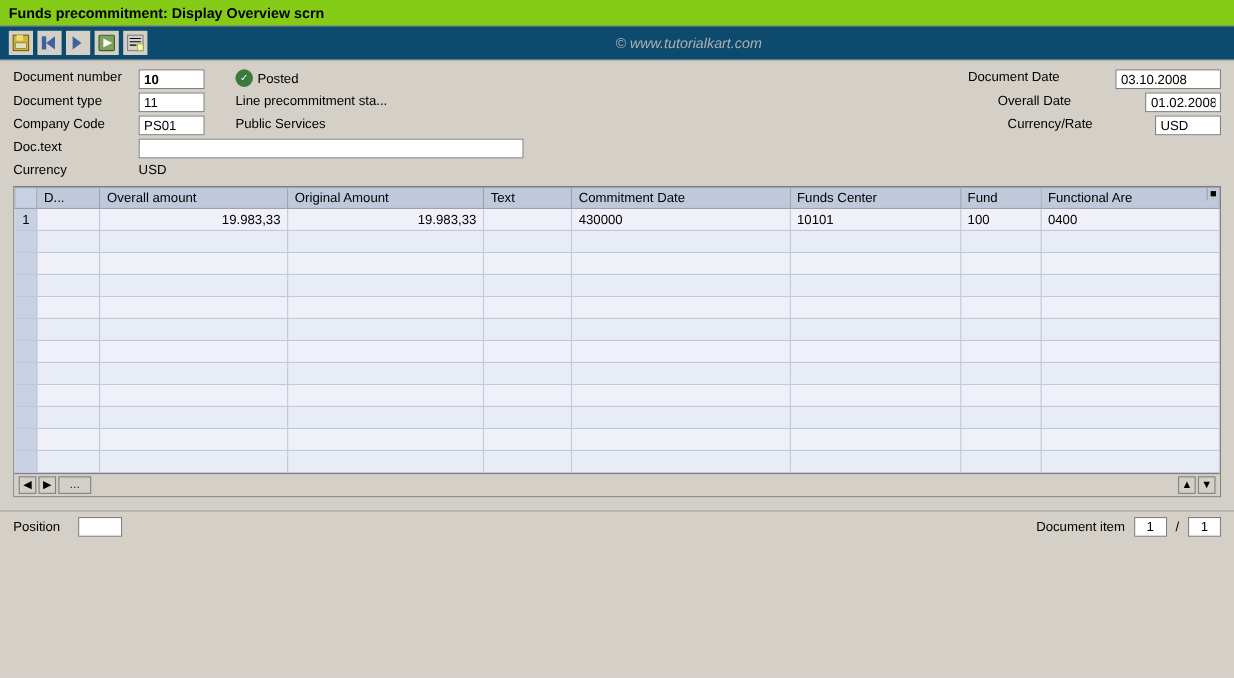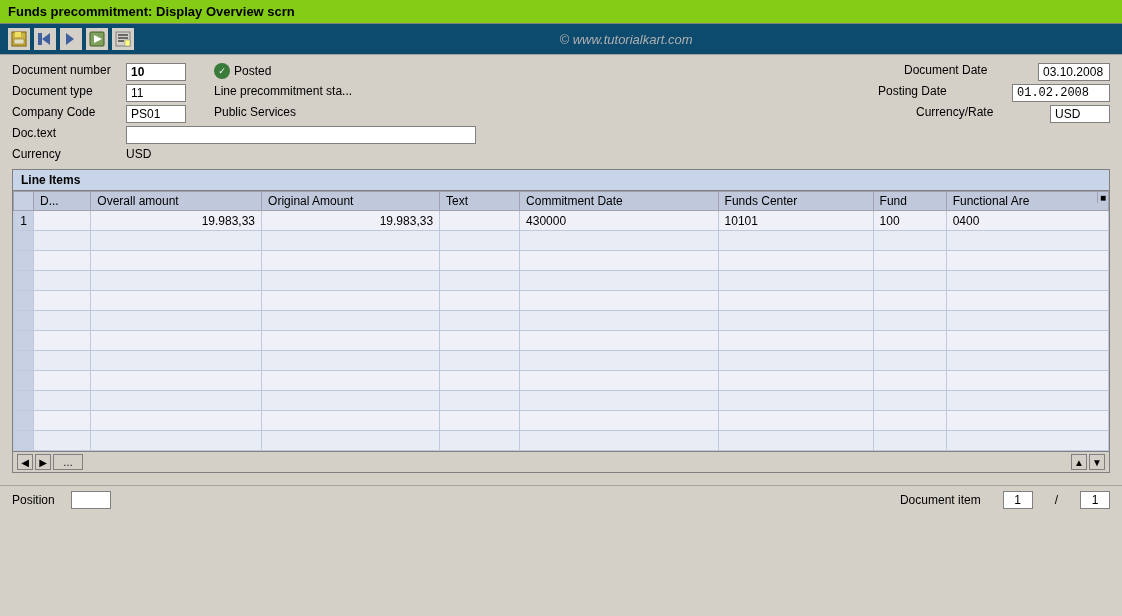--- a/index.html
+++ b/index.html
@@ -174,21 +174,21 @@
       background: #ffffff;
       border: 1px solid #808080;
       padding: 1px 4px;
       font-size: 12px;
       height: 18px;
       width: 40px;
     }
     .doc-item-area {
       display: flex;
       align-items: center;
-      gap: 22px;
+      gap: 8px;
       margin-left: auto;
     }
     .doc-item-input {
       background: #ffffff;
       border: 1px solid #808080;
       padding: 1px 4px;
       font-size: 12px;
       height: 18px;
       width: 30px;
       text-align: center;
@@ -253,31 +253,31 @@
     <div class="form-row">
       <span class="form-label">Document number</span>
       <input class="form-input" style="width: 50px; font-weight: bold;" value="10" readonly="">
       <span style="width:20px"></span>
       <div class="status-badge">
         <div style="width:16px;height:16px;background:#3a7a3a;border-radius:50%;display:flex;align-items:center;justify-content:center;color:white;font-size:9px;">✓</div>
         <span>Posted</span>
       </div>
       <span style="flex:1"></span>
       <span class="mid-label">Document Date</span>
-      <input class="form-input" style="width: 72px;" value="03.10.2008" readonly="">
+      <input class="form-input" style="width: 96px;" value="03.10.2008" readonly="">
     </div>
 
     <div class="form-row">
       <span class="form-label">Document type</span>
       <input class="form-input" style="width: 50px;" value="11" readonly="">
       <span style="width:20px"></span>
       <span class="form-value">Line precommitment sta...</span>
       <span style="flex:1"></span>
-      <span class="mid-label">Posting Date</span>
-      <input class="form-input" style="width: 98px; font-family: Liberation Mono, monospace;" value="01.02.2008" readonly="">
+      <span class="mid-label">Overall Date</span>
+      <input class="form-input" style="width: 69px;" value="01.02.2008" readonly="">
     </div>
 
     <div class="form-row">
       <span class="form-label">Company Code</span>
       <input class="form-input" style="width: 50px;" value="PS01" readonly="">
       <span style="width:20px"></span>
       <span class="form-value">Public Services</span>
       <span style="flex:1"></span>
       <span class="mid-label">Currency/Rate</span>
       <input class="form-input" style="width: 50px;" value="USD" readonly="">
@@ -289,21 +289,20 @@
     </div>
 
     <div class="form-row">
       <span class="form-label">Currency</span>
       <span class="form-value">USD</span>
     </div>
 
   </div>
 
   <div class="line-items-section">
-    <div class="line-items-header">Line Items</div>
     <div class="table-container" style="position:relative;">
       <table>
         <thead>
           <tr>
             <th class="row-num-col"></th>
             <th>D...</th>
             <th>Overall amount</th>
             <th>Original Amount</th>
             <th style="width:80px">Text</th>
             <th>Commitment Date</th>

